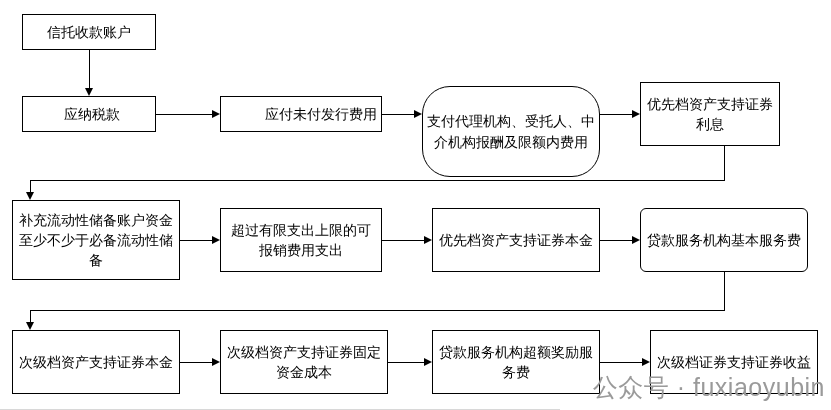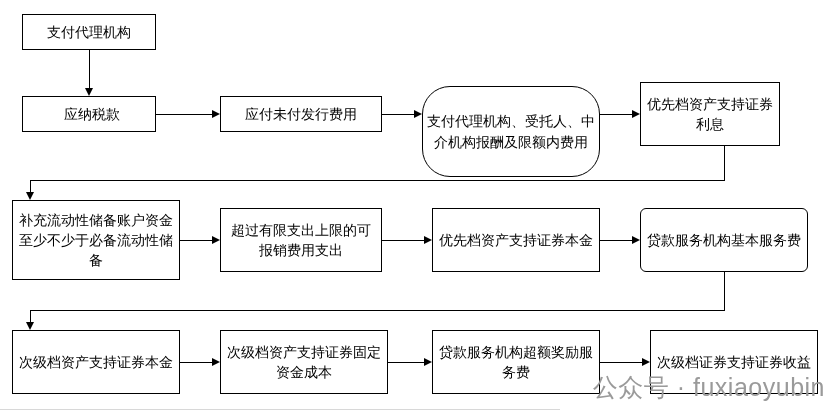--- a/index.html
+++ b/index.html
@@ -83,28 +83,28 @@
     background: #d8d8d8;
     z-index: 1;
   }
 </style>
 </head>
 <body>
 
 <div id="canvas">
 
   <div class="node" style="left:22px; top:14px; width:134px; height:36px;">
-    <span>支付代理机构</span>
+    <span>信托收款账户</span>
   </div>
 
   <div class="node" style="left:22px; top:96px; width:134px; height:36px;padding-left:10px;">
     <span>应纳税款</span>
   </div>
 
-  <div class="node" style="left:220px; top:96px; width:162px; height:36px;">
+  <div class="node" style="left:220px; top:96px; width:162px; height:36px;text-align:right;">
     <span>应付未付发行费用</span>
   </div>
 
   <div class="node" style="left:422px; top:86px; width:178px; height:91px;border-radius:28px;">
     <span>支付代理机构、受托人、中介机构报酬及限额内费用</span>
   </div>
 
   <div class="node" style="left:640px; top:82px; width:140px; height:64px;">
     <span>优先档资产支持证券利息</span>
   </div>

